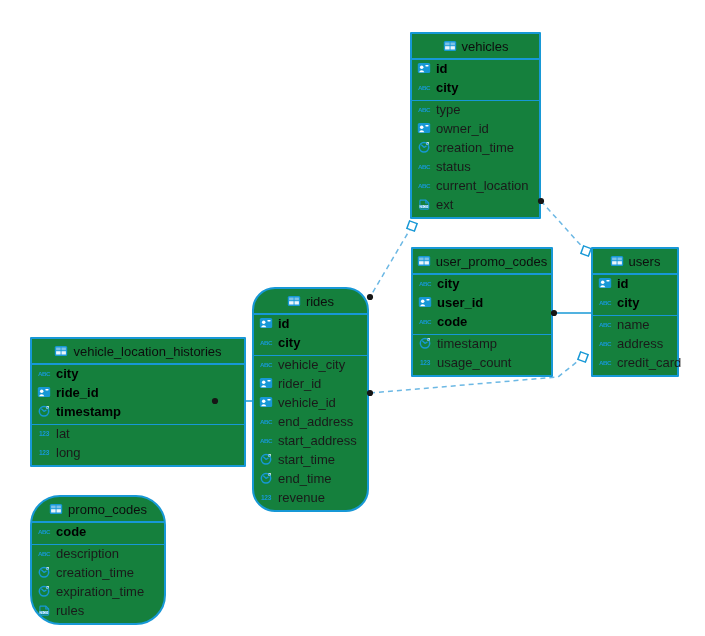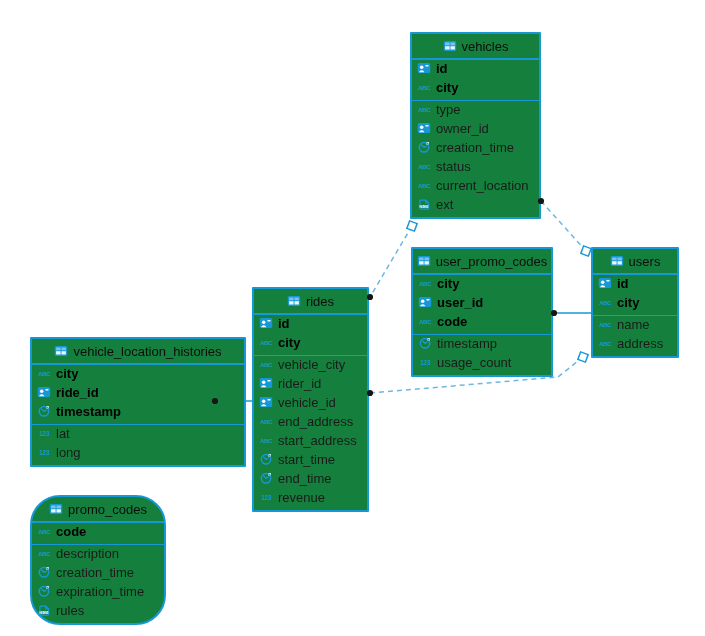--- a/index.html
+++ b/index.html
@@ -258,23 +258,31 @@
           <span class="flabel">name</span>
         </div>
         <div class="frow">
           <span class="icon">
             <svg viewBox="0 0 14 14">
               <text x="7" y="9.6" text-anchor="middle" font-size="6.2" font-weight="700" fill="#1798d6" letter-spacing="-0.5" font-family="Liberation Sans, sans-serif">ABC</text>
             </svg>
           </span>
           <span class="flabel">address</span>
         </div>
+        <div class="frow">
+          <span class="icon">
+            <svg viewBox="0 0 14 14">
+              <text x="7" y="9.6" text-anchor="middle" font-size="6.2" font-weight="700" fill="#1798d6" letter-spacing="-0.5" font-family="Liberation Sans, sans-serif">ABC</text>
+            </svg>
+          </span>
+          <span class="flabel">credit_card</span>
+        </div>
       </div>
     </div>
-    <div class="db-table" style="left: 252px; top: 287px; width: 117px;">
+    <div class="db-table" style="left: 252px; top: 287px; width: 117px; border-radius: 23px;">
       <div class="thead">
         <span class="icon">
           <svg viewBox="0 0 14 14">
             <rect x="0.8" y="2" width="12.4" height="10" rx="1.6" fill="#1798d6"></rect>
             <rect x="2.1" y="3.5" width="4.5" height="2.8" fill="#7cc2e8"></rect>
             <rect x="7.5" y="3.5" width="4.4" height="2.8" fill="#7cc2e8"></rect>
             <rect x="2.1" y="7.2" width="4.5" height="3.3" fill="#eaf5fc"></rect>
             <rect x="7.5" y="7.2" width="4.4" height="3.3" fill="#eaf5fc"></rect>
           </svg>
         </span>

